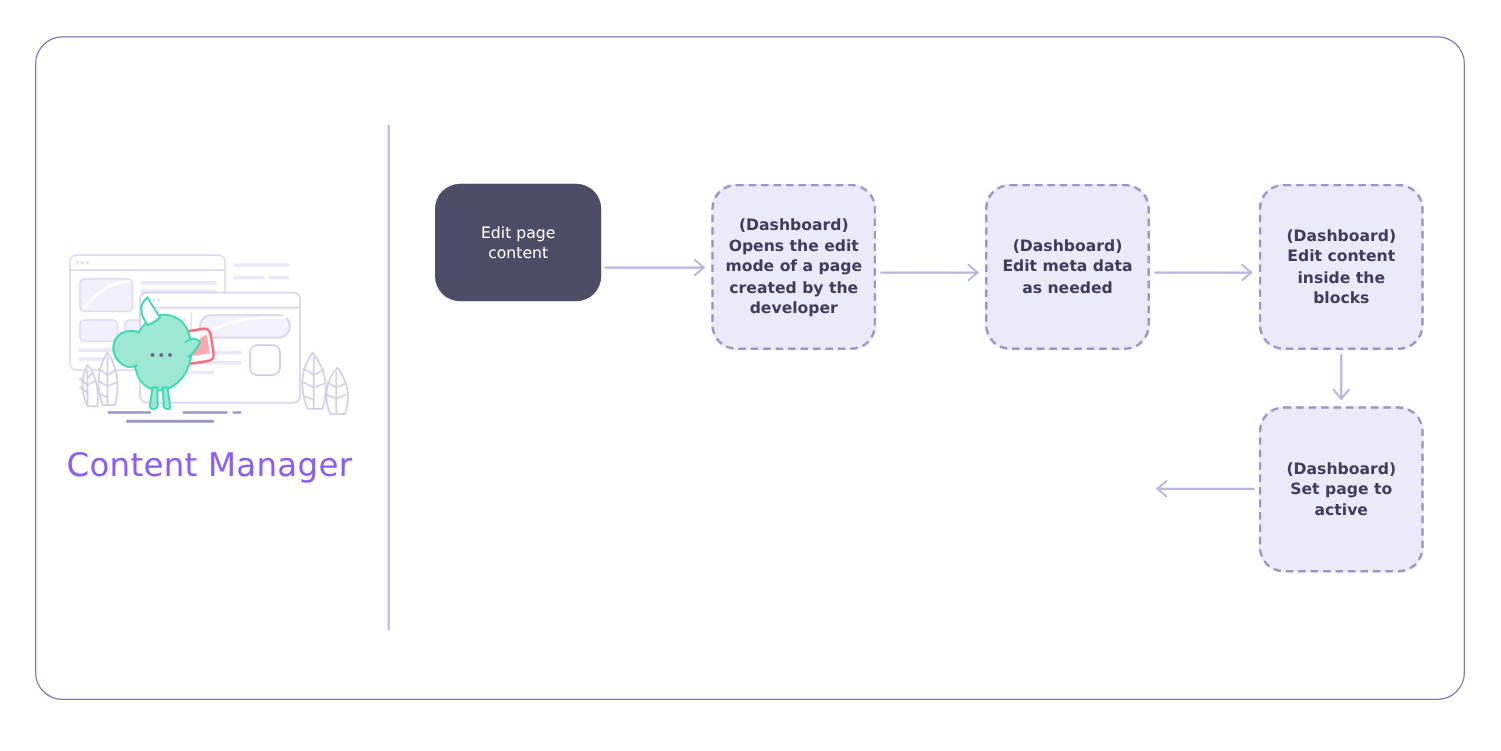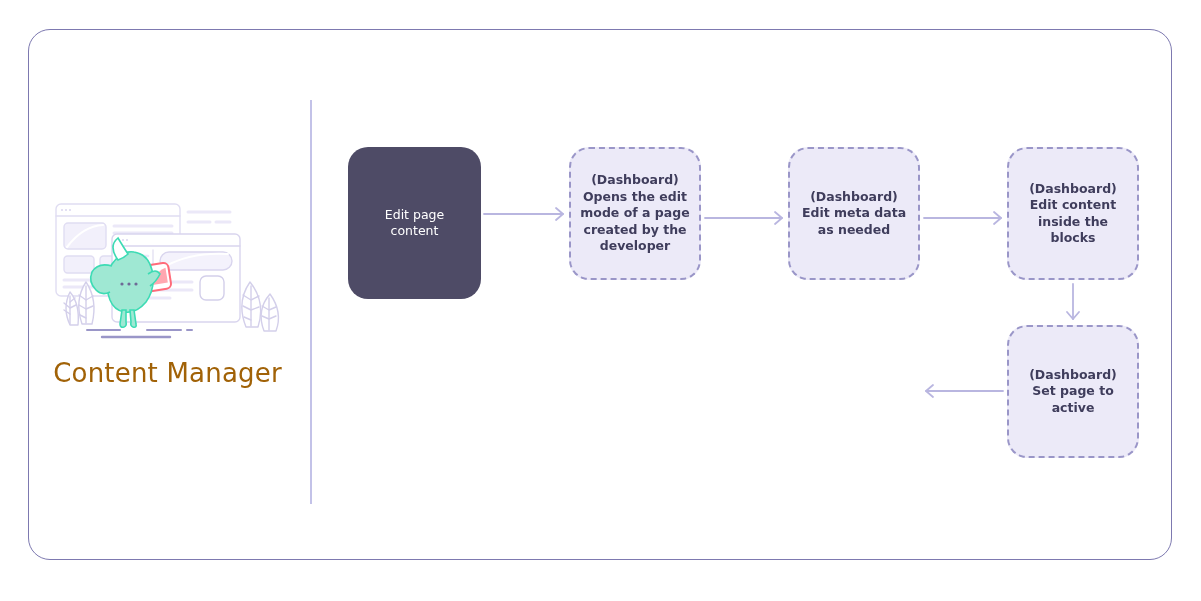--- a/index.html
+++ b/index.html
@@ -62,21 +62,21 @@
   .panel-title {
     position: absolute;
     left: 0;
     top: 168px;
     width: 255px;
     text-align: center;
     font-family: "DejaVu Sans", sans-serif;
     font-size: 26px;
     font-weight: 400;
     letter-spacing: 0.2px;
-    color: #a16207;
+    color: #8b5cf6;
     white-space: nowrap;
   }
 
   
   .node {
     position: absolute;
     box-sizing: border-box;
     display: flex;
     align-items: center;
     justify-content: center;
@@ -209,21 +209,21 @@
 
         <circle cx="82" cy="94" r="1.6" fill="#6e6a96"></circle>
         <circle cx="89" cy="94" r="1.6" fill="#6e6a96"></circle>
         <circle cx="96" cy="94" r="1.6" fill="#6e6a96"></circle>
       </g>
     </svg>
 
     <div class="panel-title">Content Manager</div>
   </div>
 
-  <div class="node node-solid" style="left:348px; top:147px; width:133px; height:152px;">
+  <div class="node node-solid" style="left:348px; top:147px; width:133px; height:94px;">
     <span class="node-text">Edit page<br>content</span>
   </div>
 
   <div class="node node-dashed" style="left:569px; top:147px; width:132px; height:133px;">
     <span class="node-text">(Dashboard)<br>Opens the edit<br>mode of a page<br>created by the<br>developer</span>
   </div>
 
   <div class="node node-dashed" style="left:788px; top:147px; width:132px; height:133px;">
     <span class="node-text">(Dashboard)<br>Edit meta data<br>as needed</span>
   </div>

